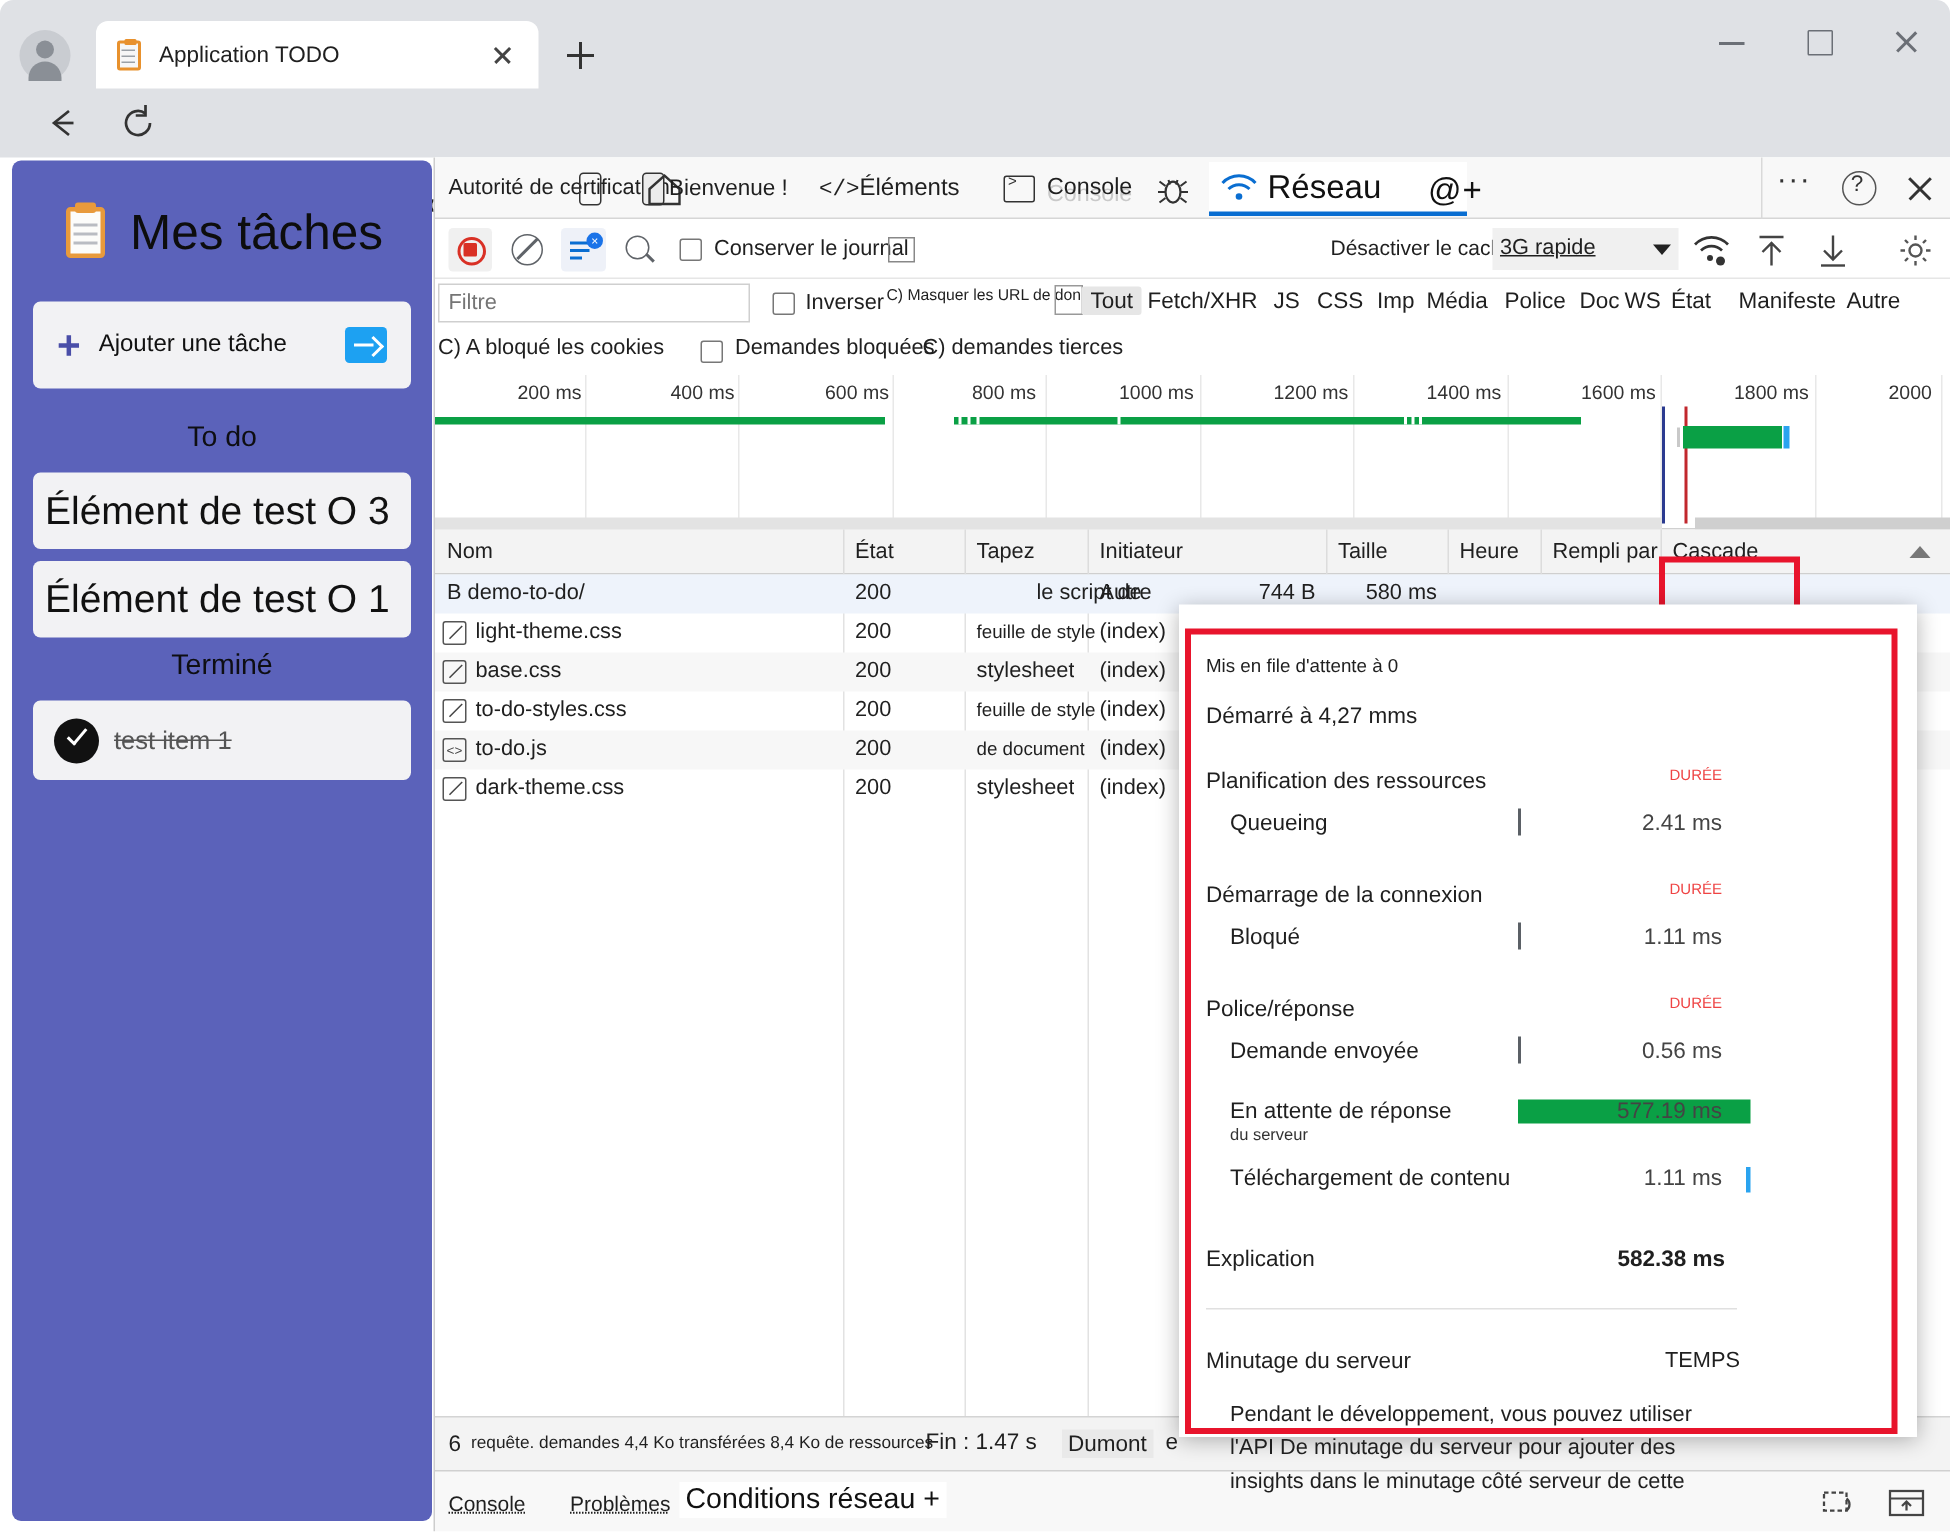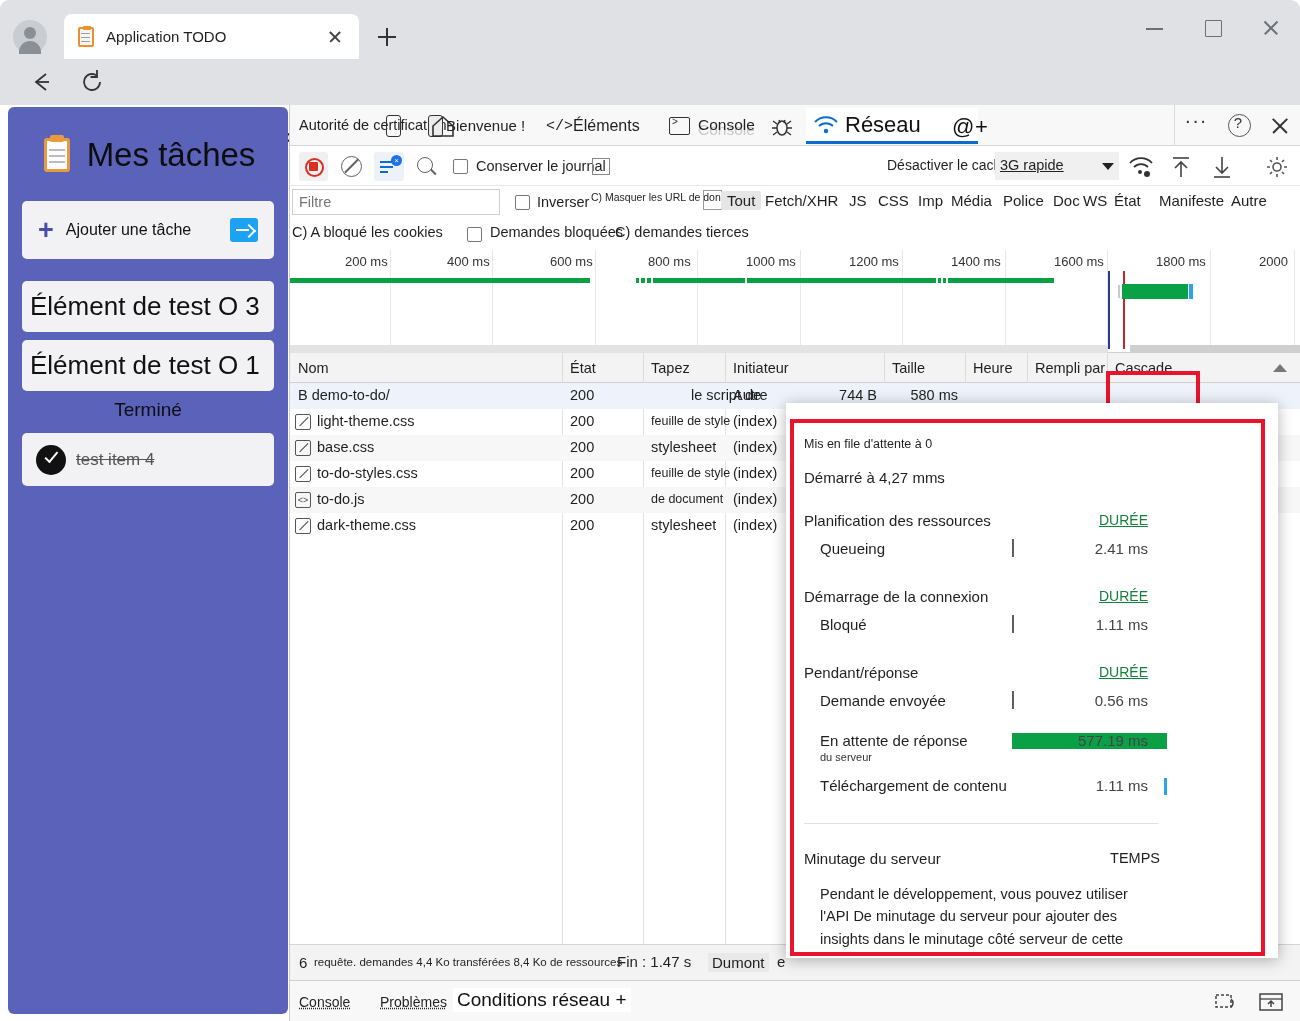--- a/index.html
+++ b/index.html
@@ -382,21 +382,21 @@
   }
   .pop-red {
     position: absolute; left: 790px; top: 419px; width: 475px; height: 537px;
     border: 4px solid #e8142c; z-index: 60; pointer-events: none;
   }
   .pop-inner { position: absolute; left: 0; top: 0; width: 392px; height: 555px; padding: 22px 20px 0 18px; }
   .pop-line1 { font-size: 12.5px; color: #1f1f1f; margin-top: 12px; }
   .pop-line2 { font-size: 15px; color: #1f1f1f; margin-top: 18px; }
   .pop-group { margin-top: 26px; position: relative; }
   .pop-group-head { display: flex; justify-content: space-between; font-size: 15px; color: #1f1f1f; }
-  .pop-group-head .dur { font-size: 14px; color: #15803d; margin-right: 10px; text-decoration: underline; }
+  .pop-group-head .dur { font-size: 10px; color: #ef4444; margin-right: 10px; }
   .pop-row { position: relative; margin-top: 11px; height: 22px; }
   .pop-row .name { position: absolute; left: 16px; top: 0; font-size: 15px; color: #1f1f1f; }
   .pop-row .sub { position: absolute; left: 16px; top: 19px; font-size: 11px; color: #333; }
   .pop-row .tick { position: absolute; top: -1px; width: 2px; height: 18px; background: #5b6066; }
   .pop-row .gbar { position: absolute; top: 1px; height: 16px; background: #0aa045; }
   .pop-row .bbar { position: absolute; top: 1px; width: 3px; height: 17px; background: #2aa3ef; }
   .pop-row .val { position: absolute; right: 10px; top: 0; font-size: 15px; color: #444; }
   .pop-total { margin-top: 32px; display: flex; justify-content: space-between; font-size: 15px; color: #1f1f1f; }
   .pop-total .tv { font-weight: 700; margin-right: 8px; }
   .pop-div { margin-top: 24px; height: 1px; background: #e0e0e0; }
@@ -475,30 +475,31 @@
         <span class="clipTop"></span>
         <span class="ln"></span>
     </span>
     <h1>Mes tâches</h1>
   </div>
   <div class="add-task">
     <span class="plus">+</span>
     <span class="lbl">Ajouter une tâche</span>
     <span class="go"></span>
   </div>
+  <div class="section-title">To do</div>
   <div class="task-item">
     <span class="txt">Élément de test O 3</span>
   </div>
   <div class="task-item">
     <span class="txt">Élément de test O 1</span>
   </div>
   <div class="section-title">Terminé</div>
   <div class="task-item done">
     <span class="check"></span>
-    <span class="txt">test item 4</span>
+    <span class="txt">test item 1</span>
   </div>
 </div>
 
 <div class="devtools">
 
   <div class="dt-tabbar">
     <span class="dt-tab tab-cert">Autorité de certification</span>
     <span class="tab-icon-phone1"></span>
     <span class="tab-icon-phone2"></span>
     <span class="tab-home">
@@ -790,41 +791,45 @@
       </div>
       <div class="pop-row">
         <span class="name">Bloqué</span>
         <span class="tick" style="left:208px;"></span>
         <span class="val">1.11 ms</span>
       </div>
     </div>
 
     <div class="pop-group">
       <div class="pop-group-head">
-        <span>Pendant/réponse</span>
+        <span>Police/réponse</span>
         <span class="dur">DURÉE</span>
       </div>
       <div class="pop-row">
         <span class="name">Demande envoyée</span>
         <span class="tick" style="left:208px;"></span>
         <span class="val">0.56 ms</span>
       </div>
       <div class="pop-row" style="height:34px; margin-top:18px;">
         <span class="name">En attente de réponse</span>
         <span class="sub">du serveur</span>
         <span class="gbar" style="left:208px; width:155px;"></span>
         <span class="val">577.19 ms</span>
       </div>
       <div class="pop-row" style="margin-top:11px;">
         <span class="name">Téléchargement de contenu</span>
         <span class="bbar" style="left:360px;"></span>
         <span class="val">1.11 ms</span>
       </div>
     </div>
 
+    <div class="pop-total">
+      <span>Explication</span>
+      <span class="tv">582.38 ms</span>
+    </div>
 
     <div class="pop-div"></div>
 
     <div class="pop-srv">
       <span>Minutage du serveur</span>
       <span class="temps">TEMPS</span>
     </div>
     <div class="pop-note">Pendant le développement, vous pouvez utiliser l'API De minutage du serveur pour ajouter des insights dans le minutage côté serveur de cette</div>
   </div>
 </div>

